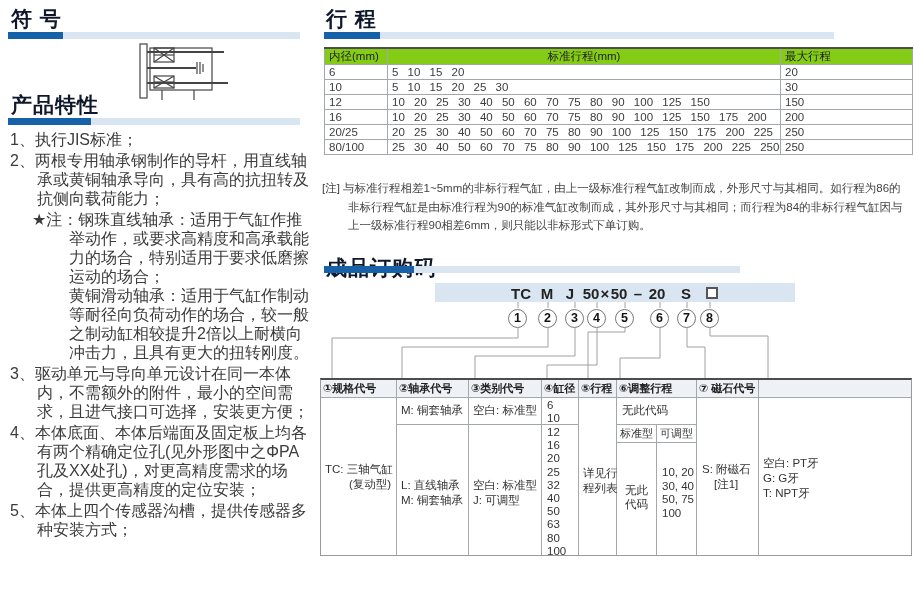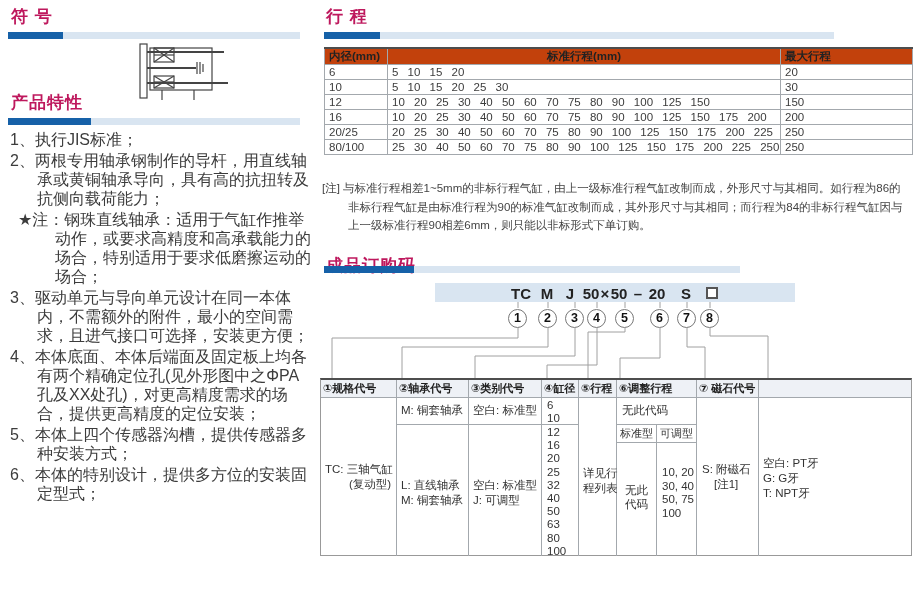--- a/index.html
+++ b/index.html
@@ -1,34 +1,34 @@
 <!DOCTYPE html>
 <html><head>
 <meta charset="utf-8">
 <style>
   * { margin:0; padding:0; box-sizing:border-box; }
   html,body { background:#fff; }
   body { font-family:"Liberation Sans","DejaVu Sans",sans-serif; color:#3c3c3c; }
   #page { position:relative; width:914px; height:591px; background:#fff; overflow:hidden; }
 
-  .sec-title { position:absolute; font-size:17px; font-weight:bold; color:#be185d; letter-spacing:1px; }
+  .sec-title { position:absolute; font-size:21px; font-weight:bold; color:#0f172a; letter-spacing:1px; }
   .sec-bar { position:absolute; height:7px; background:#d9e5f1; }
   .sec-bar .dark { position:absolute; left:0; top:0; height:7px; background:#1661a8; }
 
   
   #features { position:absolute; left:10px; top:130px; width:302px; font-size:16px; line-height:19px; color:#3c3c3c; }
   .feat-item { padding-left:27px; text-indent:-27px; margin-bottom:2px; }
-  .note-block { margin-left:8px; margin-bottom:2px; }
+  .note-block { margin-left:22px; margin-bottom:2px; }
   .note-para1 { padding-left:37px; text-indent:-37px; }
   .note-para2 { padding-left:37px; }
 
   
   #stroke-table { position:absolute; left:324px; top:47px; width:588px; border-collapse:collapse; table-layout:fixed; font-size:11.5px; }
   #stroke-table th, #stroke-table td { border:1px solid #a3a8ad; padding:0 4px; height:15px; text-align:left; font-weight:normal; white-space:nowrap; overflow:hidden; }
-  #stroke-table thead th { background:#c2410c; font-weight:bold; border-top:2px solid #4d4d4d; color:#222; }
+  #stroke-table thead th { background:#84cc16; font-weight:normal; border-top:2px solid #4d4d4d; color:#222; }
   #stroke-table thead th.center { text-align:center; }
   .strokes-cell { word-spacing:6px; }
 
   #stroke-note { position:absolute; left:322px; top:179px; width:590px; font-size:11.5px; line-height:18.5px; color:#444; padding-left:26px; text-indent:-26px; }
 
   
   #code-strip { position:absolute; left:435px; top:283px; width:360px; height:19px; background:#d9e5f1; }
   .code-part { position:absolute; top:285px; transform:translateX(-50%); font-size:15px; font-weight:bold; color:#222; white-space:nowrap; }
   #blank-box { position:absolute; left:706px; top:287px; width:12px; height:12px; border:2px solid #555; background:#fff; }
   .code-circle { position:absolute; top:309px; width:19px; height:19px; border:1px solid #777; border-radius:50%; background:#fff; text-align:center; line-height:17px; font-size:12.5px; font-weight:bold; color:#111; }
@@ -86,25 +86,25 @@
   <div class="sec-title" style="left:11px; top:91px;">产品特性</div>
   <div class="sec-bar" style="left:8px; top:118px; width:292px;">
     <div class="dark" style="width:83px;"></div>
   </div>
 
   <div id="features">
     <div class="feat-item"><span>1、</span><span>执行JIS标准；</span></div>
     <div class="feat-item"><span>2、</span><span>两根专用轴承钢制作的导杆，用直线轴承或黄铜轴承导向，具有高的抗扭转及抗侧向载荷能力；</span></div>
     <div class="note-block">
       <div class="note-para1"><span>★注：</span><span>钢珠直线轴承：适用于气缸作推举动作，或要求高精度和高承载能力的场合，特别适用于要求低磨擦运动的场合；</span></div>
+      <div class="note-para2">黄铜滑动轴承：适用于气缸作制动等耐径向负荷动作的场合，较一般之制动缸相较提升2倍以上耐横向冲击力，且具有更大的扭转刚度。</div>
     </div>
     <div class="feat-item"><span>3、</span><span>驱动单元与导向单元设计在同一本体内，不需额外的附件，最小的空间需求，且进气接口可选择，安装更方便；</span></div>
     <div class="feat-item"><span>4、</span><span>本体底面、本体后端面及固定板上均各有两个精确定位孔(见外形图中之ΦPA孔及XX处孔)，对更高精度需求的场合，提供更高精度的定位安装；</span></div>
     <div class="feat-item"><span>5、</span><span>本体上四个传感器沟槽，提供传感器多种安装方式；</span></div>
-    <div class="feat-item"><span>6、</span><span>本体的特别设计，提供多方位的安装固定型式；</span></div>
   </div>
 
   <div class="sec-title" style="left:326px; top:5px;">行 程</div>
   <div class="sec-bar" style="left:324px; top:32px; width:510px;">
     <div class="dark" style="width:56px;"></div>
   </div>
 
   <table id="stroke-table">
     <colgroup>
         <col style="width:63px">

